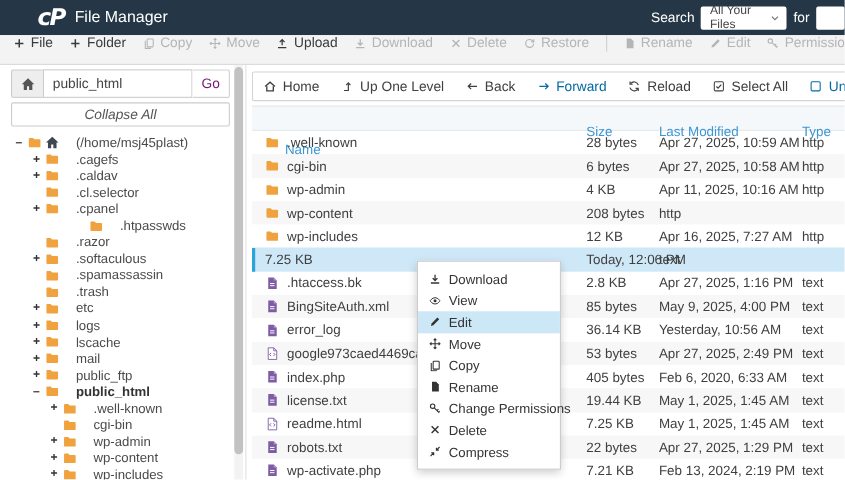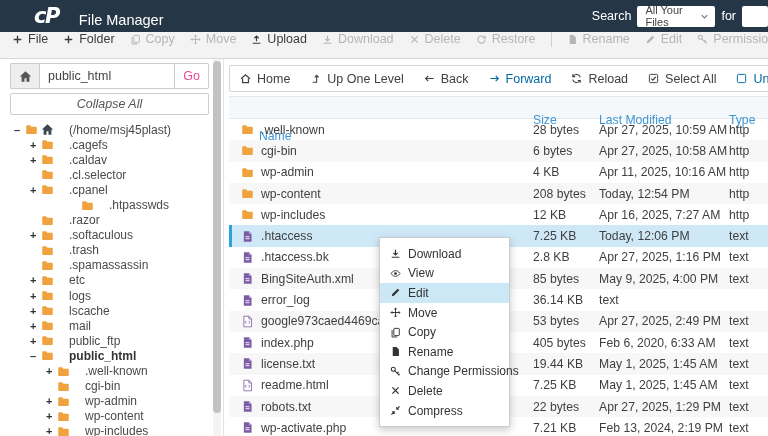--- a/index.html
+++ b/index.html
@@ -3,21 +3,21 @@
 <meta charset="utf-8">
 <style>
   * { margin:0; padding:0; box-sizing:border-box; }
   html,body { width:768px; height:436px; overflow:hidden; background:#fff;
     font-family:"Liberation Sans", sans-serif; }
   .app { position:relative; width:768px; height:436px; overflow:hidden; }
 
   
   .topbar { height:32px; background:#253746; display:flex; align-items:center;
     justify-content:space-between; color:#fff; overflow:hidden; padding-left:34px; }
-  .brand { display:flex; align-items:flex-end; gap:20px; }
+  .brand { display:flex; align-items:center; gap:9px; }
   .logo { font-style:italic; font-weight:700; font-size:21px; letter-spacing:-1.5px;
     font-family:"DejaVu Sans", sans-serif; }
   .apptitle { font-size:14.5px; font-weight:400; }
   .searchbar { display:flex; align-items:center; gap:6px; font-size:12.5px; flex-shrink:0; }
   .scope-select { background:#fff; color:#444; width:78px; height:21px; border-radius:2px;
     display:flex; align-items:center; justify-content:space-between; padding:0 5px 0 8px;
     font-size:11px; }
   .search-input { width:26px; height:21px; border:none; border-radius:2px; background:#fff; }
 
   
@@ -35,21 +35,21 @@
   .main { flex:1; margin-left:5px; overflow:hidden; }
 
   
   .pathrow { display:flex; height:26px; }
   .home-btn { width:29px; background:#eee; border:1px solid #ccc; border-right:none;
     border-radius:2px 0 0 2px; display:flex; align-items:center; justify-content:center;
     color:#555; cursor:pointer; }
   .path-input { flex:1; border:1px solid #ccc; font-size:12.5px; padding:0 8px; color:#444;
     min-width:0; font-family:"Liberation Sans", sans-serif; }
   .go-btn { width:34px; background:#fff; border:1px solid #ccc; border-left:none;
-    border-radius:0 2px 2px 0; font-size:12.5px; color:#ec4899; cursor:pointer; }
+    border-radius:0 2px 2px 0; font-size:12.5px; color:#701a75; cursor:pointer; }
   .collapse-btn { margin-top:4px; width:100%; height:22px; background:#fff;
     border:1px solid #ccc; border-radius:2px; font-size:12.5px; color:#555; cursor:pointer;font-style:italic; }
 
   
   .tree { margin-top:7px; font-size:12px; color:#4a4a4a; }
   .tree-row { height:15.1px; display:flex; align-items:center; cursor:pointer;
     white-space:nowrap; }
   .tw { width:11px; flex-shrink:0; font-weight:700; color:#333; font-size:11px; }
   .tree-row .ic { flex-shrink:0; }
   .tree-label { margin-left:15px; }
@@ -351,28 +351,28 @@
             <svg class="ic">
               <use href="#i-folder"></use>
             </svg>
             <span class="tree-label">.softaculous</span>
           </div>
           <div class="tree-row" style="padding-left: 20px;">
             <span class="tw"></span>
             <svg class="ic">
               <use href="#i-folder"></use>
             </svg>
+            <span class="tree-label">.spamassassin</span>
+          </div>
+          <div class="tree-row" style="padding-left: 20px;">
+            <span class="tw"></span>
+            <svg class="ic">
+              <use href="#i-folder"></use>
+            </svg>
             <span class="tree-label">.trash</span>
-          </div>
-          <div class="tree-row" style="padding-left: 20px;">
-            <span class="tw"></span>
-            <svg class="ic">
-              <use href="#i-folder"></use>
-            </svg>
-            <span class="tree-label">.spamassassin</span>
           </div>
           <div class="tree-row" style="padding-left: 20px;">
             <span class="tw">+</span>
             <svg class="ic">
               <use href="#i-folder"></use>
             </svg>
             <span class="tree-label">etc</span>
           </div>
           <div class="tree-row" style="padding-left: 20px;">
             <span class="tw">+</span>
@@ -535,41 +535,34 @@
             <span>http</span>
           </div>
           <div class="row alt">
             <div class="cell-name">
               <svg class="ic">
                 <use href="#i-folder"></use>
               </svg>
               <span>wp-content</span>
             </div>
             <span>208 bytes</span>
-            <span>Today, 12:54 PM</span>
             <span>http</span>
           </div>
           <div class="row">
             <div class="cell-name">
               <svg class="ic">
                 <use href="#i-folder"></use>
               </svg>
               <span>wp-includes</span>
             </div>
             <span>12 KB</span>
             <span>Apr 16, 2025, 7:27 AM</span>
             <span>http</span>
           </div>
           <div class="row alt sel">
-            <div class="cell-name">
-              <svg class="ic">
-                <use href="#i-file"></use>
-              </svg>
-              <span>.htaccess</span>
-            </div>
             <span>7.25 KB</span>
             <span>Today, 12:06 PM</span>
             <span>text</span>
           </div>
           <div class="row">
             <div class="cell-name">
               <svg class="ic">
                 <use href="#i-file"></use>
               </svg>
               <span>.htaccess.bk</span>
@@ -590,20 +583,21 @@
             <span>text</span>
           </div>
           <div class="row">
             <div class="cell-name">
               <svg class="ic">
                 <use href="#i-file"></use>
               </svg>
               <span>error_log</span>
             </div>
             <span>36.14 KB</span>
+            <span>Yesterday, 10:56 AM</span>
             <span>text</span>
           </div>
           <div class="row alt">
             <div class="cell-name">
               <svg class="ic">
                 <use href="#i-htmlfile"></use>
               </svg>
               <span>google973caed4469ca1bb.h</span>
             </div>
             <span>53 bytes</span>

